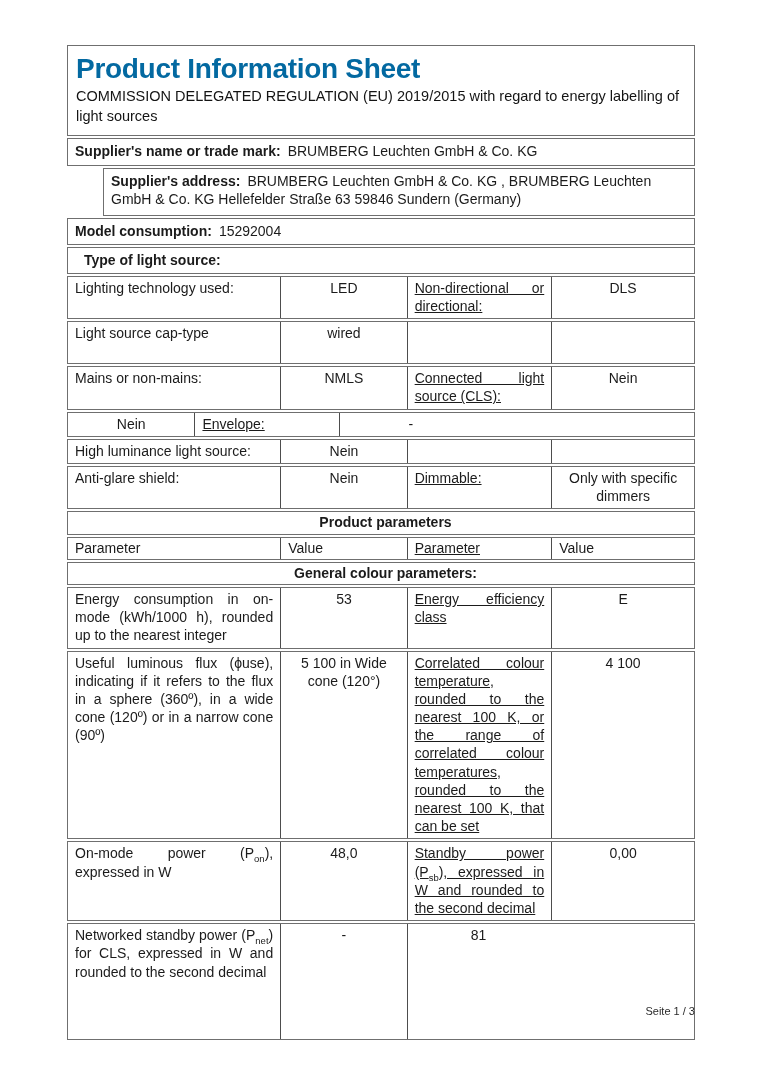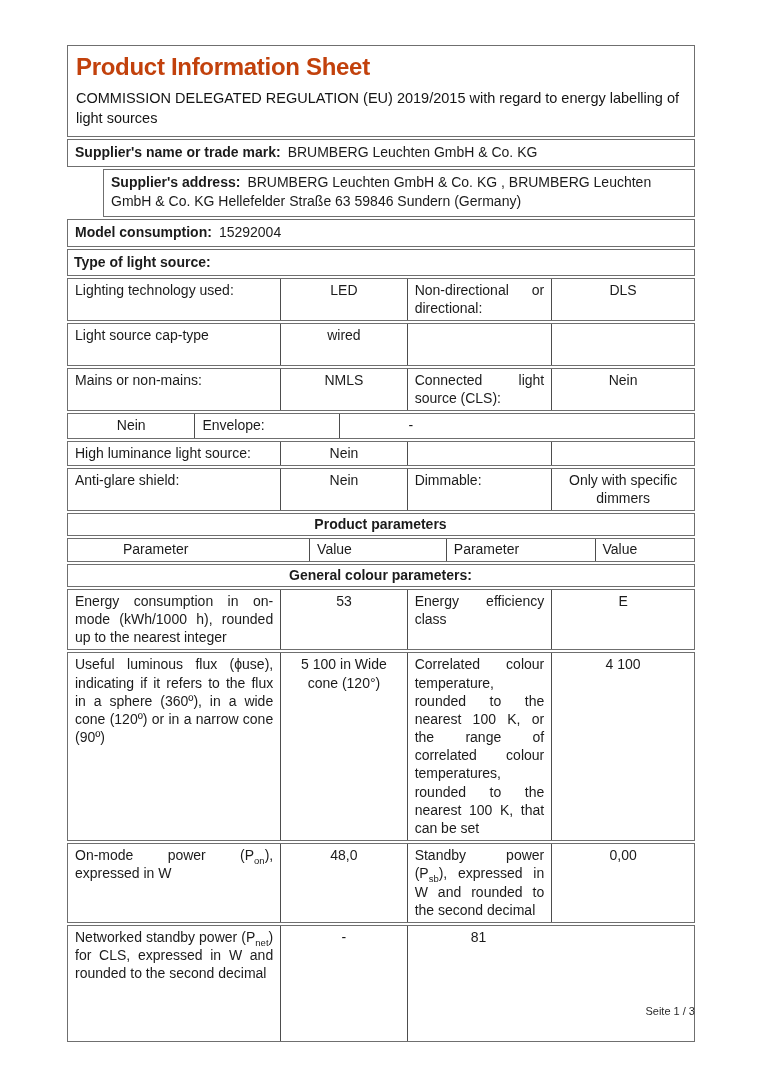--- a/index.html
+++ b/index.html
@@ -23,48 +23,47 @@
   .box {
     border: 1.5px solid #6f6f6f;
     background: #ffffff;
     margin-bottom: 2px;
     font-size: 14px;
     line-height: 1.3;
   }
   
   .title-box { padding: 5px 8px 8px 8px; min-height: 86px; }
   .doc-title {
-    font-size: 24px;
+    font-size: 28px;
     font-weight: bold;
-    color: #c2410c;
+    color: #0369a1;
     letter-spacing: -0.3px;
-    margin-bottom: 7px;
   }
   .doc-subtitle { font-size: 14.5px; line-height: 1.35; color: #141414; }
   
   .kv-row { padding: 3px 7px 4px 7px; }
   .kv-row .lbl { font-weight: bold; }
   .kv-row .val { margin-left: 7px; }
   .h-name  { min-height: 28px; }
   .h-addr  { min-height: 48px; margin-left: 36px; }
   .h-model { min-height: 26px; }
   .h-type  { min-height: 26px; }
-  .section-heading { font-weight: bold; padding: 3px 7px 4px 6px; }
+  .section-heading { font-weight: bold; padding: 3px 7px 4px 16px; }
   .section-heading.centered { text-align: center; }
   .h-small { min-height: 20px; padding-top: 1px; padding-bottom: 2px; }
   
   .row4 { display: flex; align-items: stretch; }
   .cell { padding: 2px 7px 3px 7px; }
   .cell + .cell { border-left: 1.5px solid #4d4d4d; }
   .col-p1 { width: 33.9%; }
   .col-v1 { width: 20.2%; text-align: center; }
-  .col-p2 { width: 23.1%; }
+  .col-p2 { width: 23.1%; text-decoration: underline; }
   .col-v2 { width: 22.8%; text-align: center; }
   .just { text-align: justify; }
-  .hdr-cell { padding-top: 1px; padding-bottom: 2px; margin-left: 48px; }
+  .hdr-cell { padding-top: 1px; padding-bottom: 2px; }
   .h-lighting  { min-height: 40px; }
   .h-cap       { min-height: 41px; }
   .h-mains     { min-height: 40px; }
   .h-oneline   { min-height: 20px; }
   .h-antiglare { min-height: 38px; }
   .h-colhdr    { min-height: 19px; }
   .h-energy    { min-height: 57px; }
   .h-flux      { min-height: 186px; }
   .h-onmode    { min-height: 76px; }
   .h-networked { min-height: 115px; }

